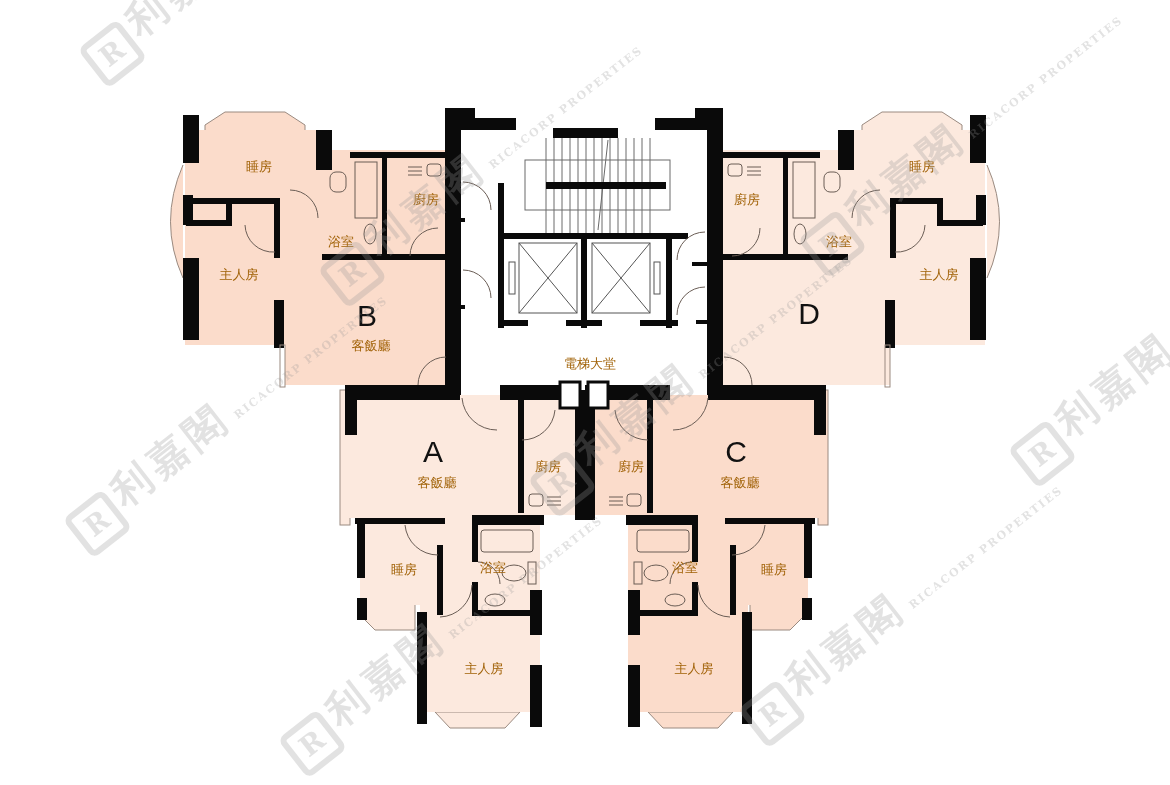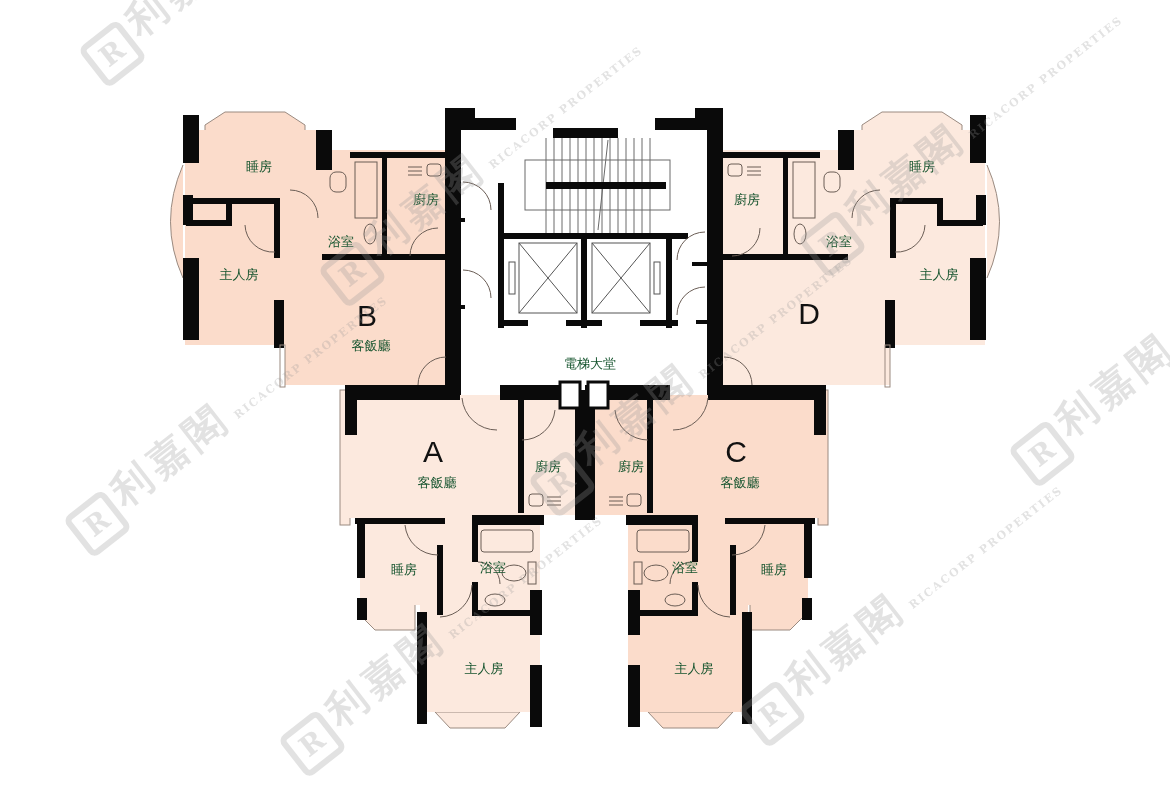--- a/index.html
+++ b/index.html
@@ -1,18 +1,18 @@
 <!DOCTYPE html>
 <html><head>
 <meta charset="utf-8">
 <style>
   html,body{margin:0;padding:0;background:#ffffff;}
   body{width:1170px;height:785px;position:relative;overflow:hidden;font-family:"DejaVu Sans","Liberation Sans",sans-serif;}
   #plan{position:absolute;left:0;top:0;width:1170px;height:785px;}
-  .lbl{position:absolute;transform:translate(-50%,-50%);color:#14532d;font-size:13px;white-space:nowrap;font-family:Liberation Serif, serif;padding-left:8px;}
+  .lbl{position:absolute;transform:translate(-50%,-50%);color:#a16207;font-size:13px;white-space:nowrap;font-family:Liberation Serif, serif;padding-left:8px;}
   .unit-letter{position:absolute;transform:translate(-50%,-50%);color:#111;font-size:30px;font-family:"Liberation Sans","DejaVu Sans",sans-serif;}
   .wm{position:absolute;transform:rotate(-38deg);transform-origin:left top;color:rgba(150,150,150,0.28);font-weight:bold;white-space:nowrap;pointer-events:none;}
   .wm .cn{font-size:40px;letter-spacing:6px;font-family:"DejaVu Serif",serif;}
   .wm .en{font-size:11px;letter-spacing:2px;margin-left:6px;font-family:"DejaVu Serif",serif;}
   .wm .logo{display:inline-block;width:38px;height:38px;border:6px solid rgba(150,150,150,0.28);border-radius:8px;text-align:center;line-height:38px;font-size:28px;margin-right:6px;vertical-align:middle;font-family:"DejaVu Serif",serif;}
 </style>
 </head>
 <body>
 
 <div id="plan">

